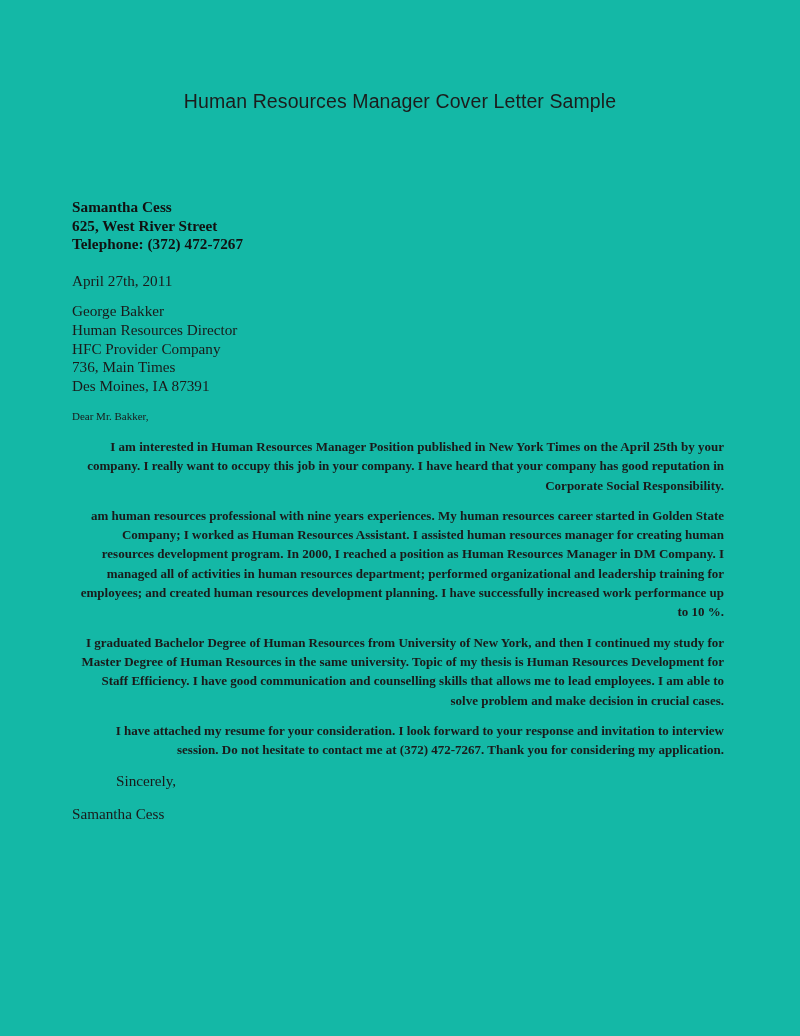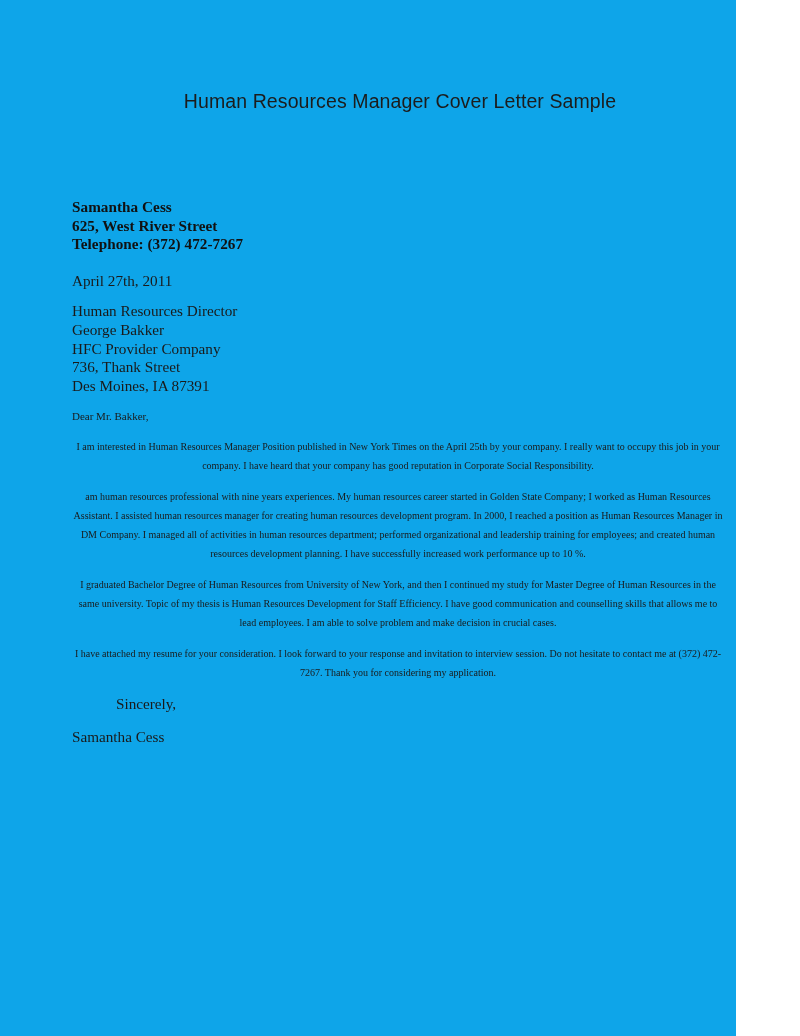--- a/index.html
+++ b/index.html
@@ -14,23 +14,23 @@
     overflow: hidden;
     font-family: "Liberation Serif", serif;
     color: #1a1a1a;
     -webkit-font-smoothing: antialiased;
   }
 
   .page {
     position: absolute;
     left: 0;
     top: 0;
-    width: 736px;
+    width: 800px;
     height: 1036px;
-    background: #0ea5e9;
+    background: #14b8a6;
   }
 
   .doc-title {
     position: absolute;
     left: 0;
     top: 90px;
     width: 800px;
     text-align: center;
     font-family: "Liberation Sans", sans-serif;
     font-size: 19.5px;
@@ -76,24 +76,25 @@
 
   .salutation {
     margin-top: 12px;
     font-size: 11px;
     line-height: 18.6px;
     color: #1a1a1a;
   }
 
   .body-para {
     margin-top: 11px;
-    font-size: 10px;
+    font-size: 13px;
     line-height: 19.3px;
     color: #1a1a1a;
-    text-align: center;
+    text-align: right;
+    font-weight: bold;
   }
 
   .closing {
     margin-top: 13px;
     font-size: 15.2px;
     line-height: 18.6px;
     color: #1a1a1a;
     margin-left: 44px;
   }
 
@@ -115,24 +116,24 @@
 
     <div class="sender-block">
       <div class="line">Samantha Cess</div>
       <div class="line">625, West River Street</div>
       <div class="line">Telephone: (372) 472-7267</div>
     </div>
 
     <div class="date-line">April 27th, 2011</div>
 
     <div class="recipient-block">
+      <div class="line">George Bakker</div>
       <div class="line">Human Resources Director</div>
-      <div class="line">George Bakker</div>
       <div class="line">HFC Provider Company</div>
-      <div class="line">736, Thank Street</div>
+      <div class="line">736, Main Times</div>
       <div class="line">Des Moines, IA 87391</div>
     </div>
 
     <div class="salutation">Dear Mr. Bakker,</div>
 
     <div class="body-para">I am interested in Human Resources Manager Position published in New York Times on the April 25th by your company. I really want to occupy this job in your company. I have heard that your company has good reputation in Corporate Social Responsibility.</div>
 
     <div class="body-para">am human resources professional with nine years experiences. My human resources career started in Golden State Company; I worked as Human Resources Assistant. I assisted human resources manager for creating human resources development program. In 2000, I reached a position as Human Resources Manager in DM Company. I managed all of activities in human resources department; performed organizational and leadership training for employees; and created human resources development planning. I have successfully increased work performance up to 10 %.</div>
 
     <div class="body-para">I graduated Bachelor Degree of Human Resources from University of New York, and then I continued my study for Master Degree of Human Resources in the same university. Topic of my thesis is Human Resources Development for Staff Efficiency. I have good communication and counselling skills that allows me to lead employees. I am able to solve problem and make decision in crucial cases.</div>

